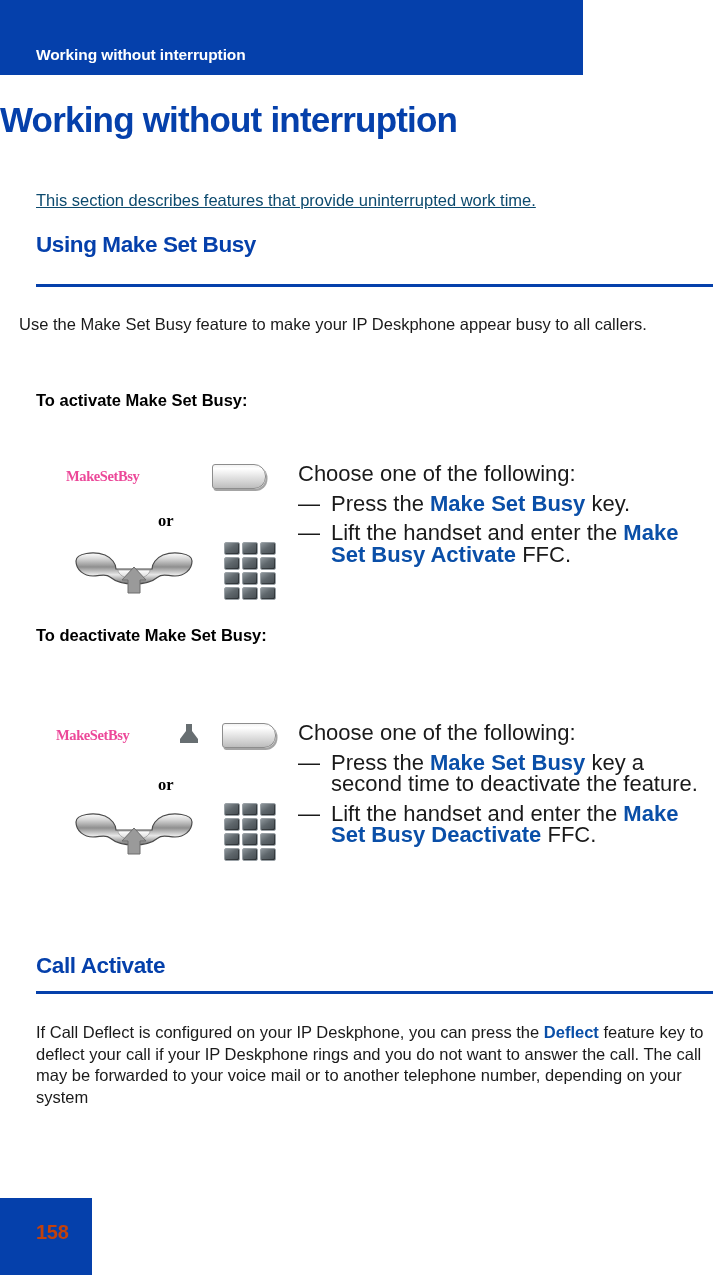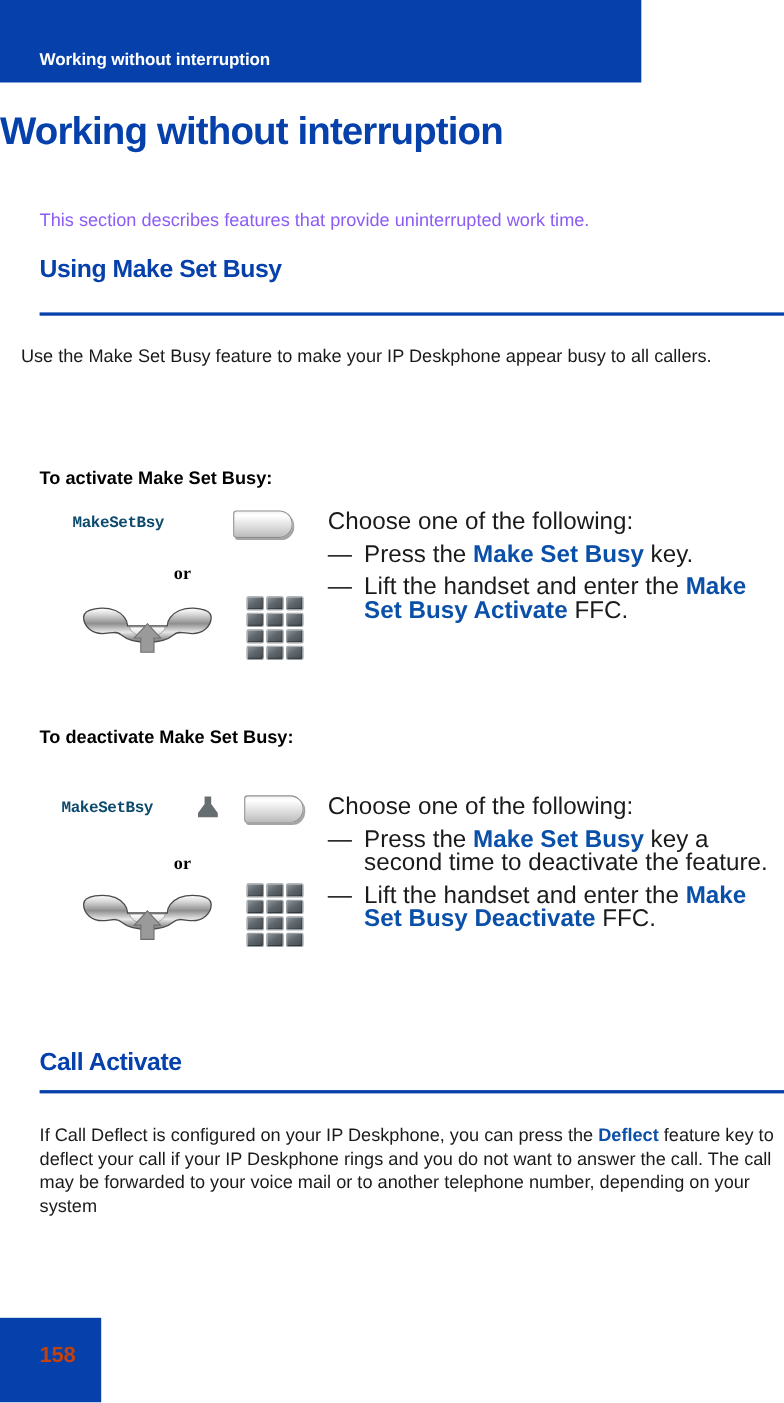--- a/index.html
+++ b/index.html
@@ -46,21 +46,22 @@
     white-space: nowrap;
   }
 
   .intro-para {
     position: absolute;
     left: 0;
     top: 190px;
     width: 660px;
     font-size: 16.5px;
     line-height: 21px;
-    color: #8b5cf6;
+    color: #0c4a6e;
+    text-decoration: underline;
   }
 
   .h2 {
     position: absolute;
     left: 0;
     font-size: 22.5px;
     font-weight: bold;
     color: #0540ab;
     letter-spacing: -0.4px;
     white-space: nowrap;
@@ -80,21 +81,20 @@
     line-height: 21.5px;
     color: #1a1a1a;
   }
 
   .h3 {
     position: absolute;
     left: 0;
     font-size: 16.5px;
     font-weight: bold;
     color: #000000;
-    margin-top: 35px;
   }
 
   
   .proc-steps {
     position: absolute;
     font-size: 22px;
     line-height: 21.5px;
     color: #1a1a1a;
   }
   .proc-lead { margin: 0 0 8px 0; }
@@ -113,24 +113,24 @@
   .kw {
     color: #0a4fa8;
     font-weight: bold;
   }
 
   
   .art { position: absolute; }
 
   .lcd-label {
     position: absolute;
-    font-family: Liberation Mono, monospace;
+    font-family: Liberation Serif, serif;
     font-size: 14.5px;
     font-weight: bold;
-    color: #0c4a6e;
+    color: #ec4899;
     letter-spacing: -0.4px;
     white-space: nowrap;
   }
 
   .feature-key {
     position: absolute;
     width: 54px;
     height: 25px;
     border-radius: 3px 12px 12px 3px;
     background: linear-gradient(to bottom,

